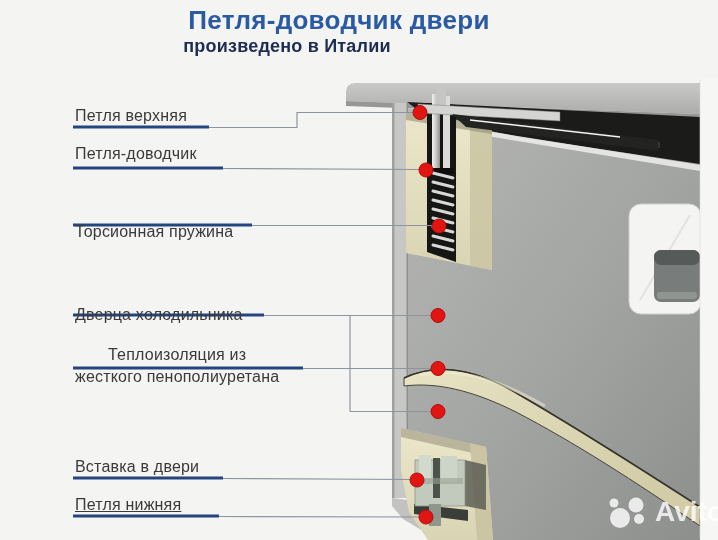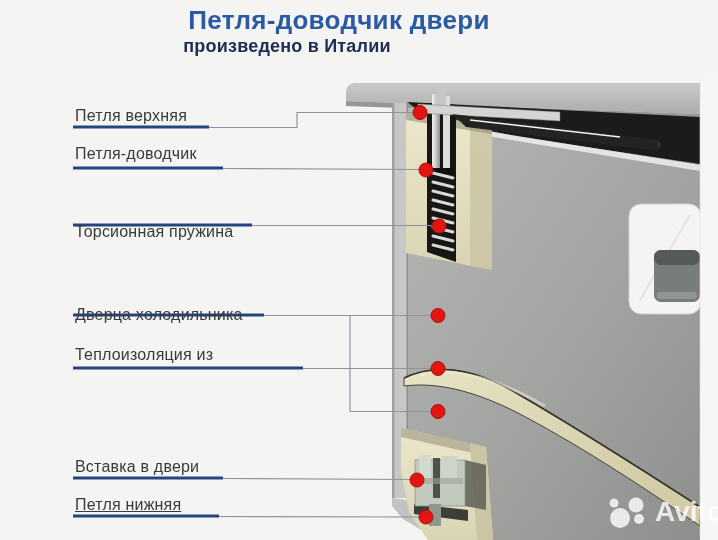--- a/index.html
+++ b/index.html
@@ -171,20 +171,21 @@
 
 <div class="title">Петля-доводчик двери</div>
 <div class="subtitle">произведено в Италии</div>
 
 <div class="lbl lbl-top-hinge">Петля верхняя</div>
 <div class="lbl lbl-closer">Петля-доводчик</div>
 <div class="lbl lbl-spring">Торсионная пружина</div>
 <div class="lbl lbl-door">Дверца холодильника</div>
 <div class="lbl lbl-insulation">
   <span>Теплоизоляция из</span><br>
+  <span>жесткого пенополиуретана</span>
 </div>
 <div class="lbl lbl-insert">Вставка в двери</div>
 <div class="lbl lbl-bottom-hinge">Петля нижняя</div>
 
 <div class="watermark">
   <svg width="46" height="36" viewBox="0 0 46 36">
     <g fill="#ffffff">
       <circle cx="14" cy="24" r="10"></circle>
       <circle cx="30" cy="11" r="7.5"></circle>
       <circle cx="8" cy="9" r="4.5"></circle>

